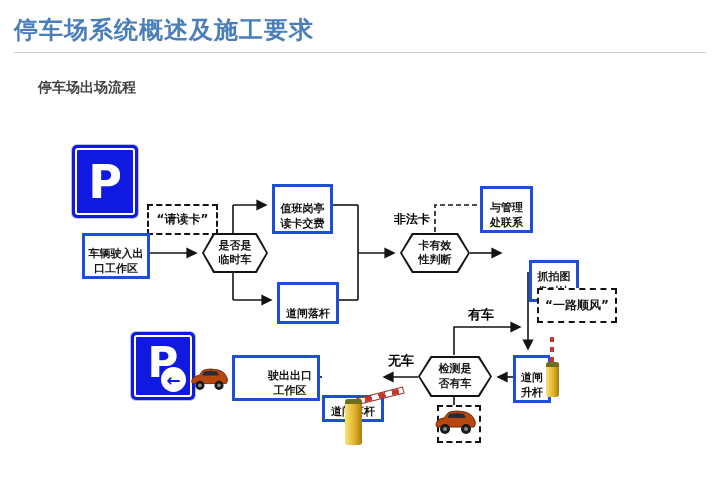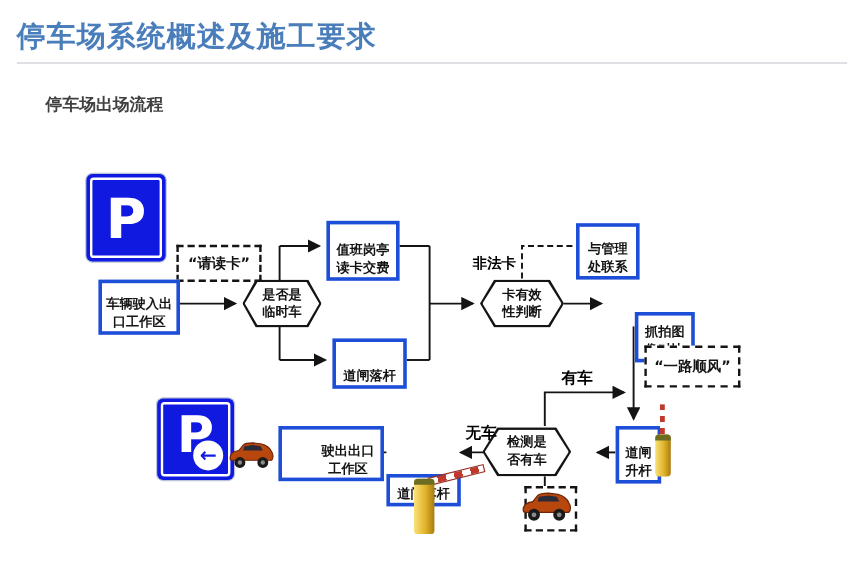--- a/index.html
+++ b/index.html
@@ -155,21 +155,21 @@
   <div class="nbox" style="left:513px; top:355px; width:32px; height:42px;">
     <span>道闸
 升杆</span>
   </div>
 
   <div class="arm-up" style="left:550px; top:337px; height:26px;"></div>
   <div class="pole" style="left:546px; top:362px; width:13px; height:35px;">
     <div class="cap"></div>
   </div>
 
-  <div class="hex" style="left:402px; top:356px; width:74px; height:41px;">
+  <div class="hex" style="left:418px; top:356px; width:74px; height:41px;">
     <div class="ho"></div>
     <div class="hi"></div>
     <div class="ht">检测是
 否有车</div>
   </div>
 
   <div class="dbox" style="left:437px; top:405px; width:40px; height:34px;"></div>
   <svg class="car" style="left:433px; top:408px;" width="44" height="29" viewBox="0 0 44 29">
     <path d="M3 17 Q3 11 11 10 L15 5 Q17 3 24 3 L32 4 Q39 6 41 11 L42 13 Q43 17 41 19 L5 19 Q3 19 3 17 Z" fill="#b8470e" stroke="#6e2405" stroke-width="1"></path>
     <path d="M16 6 L24 5 L31 6 L33 10 L15 10 Z" fill="#2a2a38"></path>

